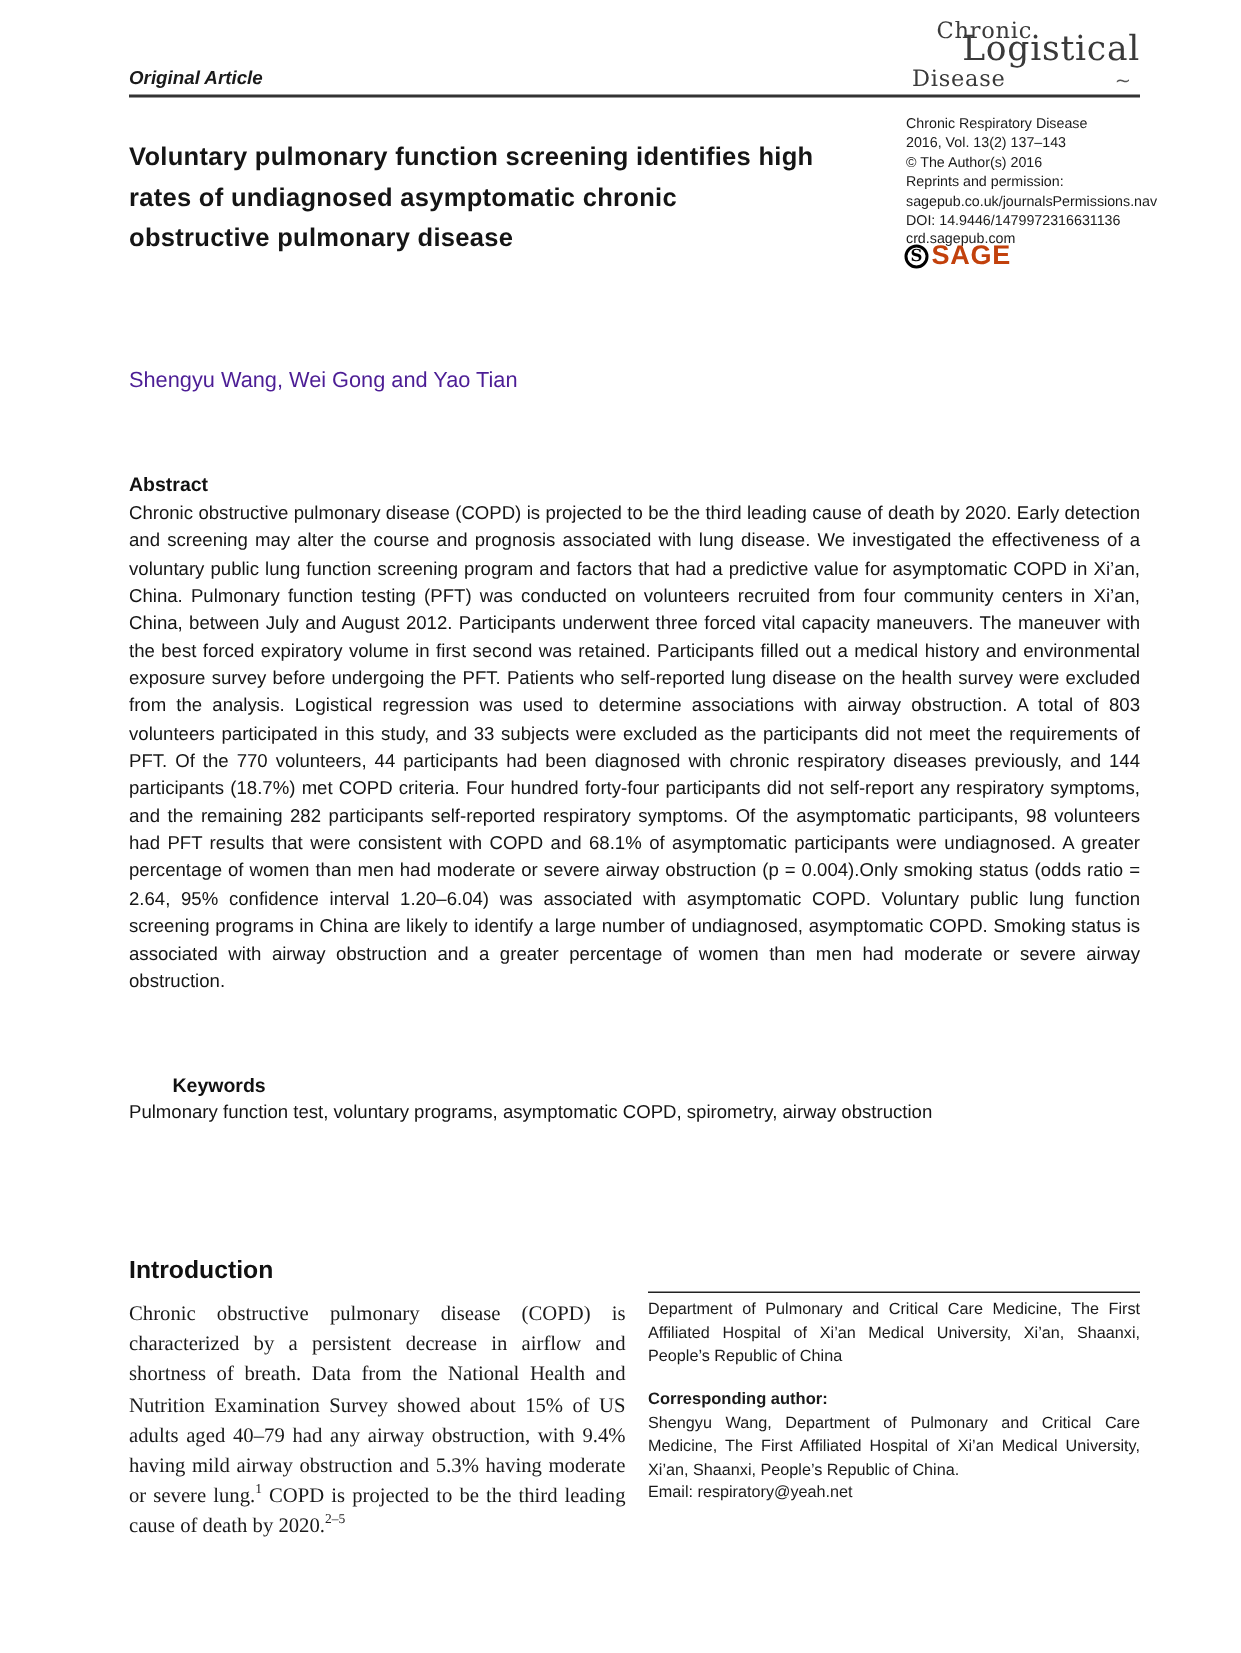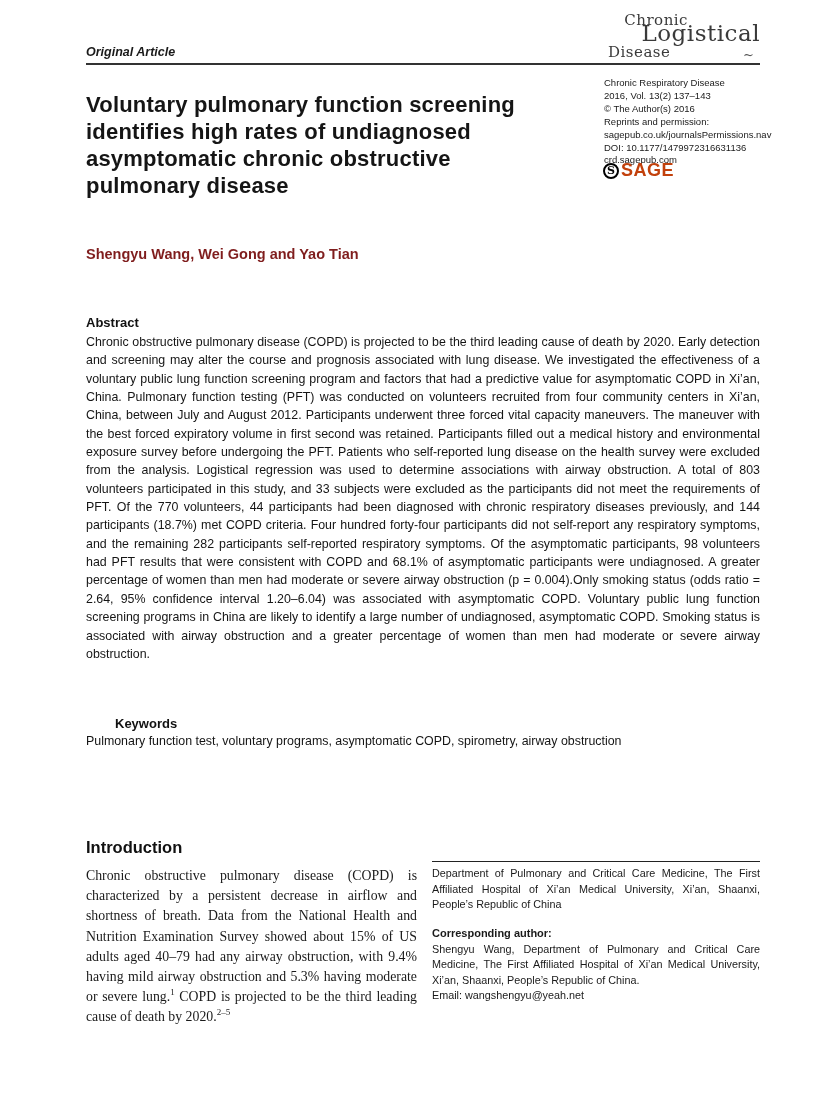--- a/index.html
+++ b/index.html
@@ -15,22 +15,22 @@
   .logo-respiratory { position: absolute; right: 0; top: 9px; font-size: 23px; letter-spacing: 0.5px; }
   .logo-disease { position: absolute; left: 13px; top: 32px; font-size: 15px; letter-spacing: 0.5px; }
   .logo-flourish { position: absolute; right: 6px; top: 36px; font-size: 13px; color: #555; }
 
   .pub-info { position: absolute; left: 604px; top: 77px; width: 170px; font-size: 9.5px; line-height: 12.9px; color: #1a1a1a; }
 
   .sage-logo { position: absolute; left: 603px; top: 160px; display: flex; align-items: center; gap: 2px; }
   .sage-circle { width: 16px; height: 16px; border: 2.5px solid #000; border-radius: 50%; display: flex; align-items: center; justify-content: center; font-family: "DejaVu Serif", serif; font-weight: bold; font-size: 11px; color: #000; }
   .sage-word { font-size: 18px; font-weight: bold; letter-spacing: 0.5px; color: #c2410c; }
 
-  .article-title { position: absolute; left: 86px; top: 91px; width: 460px; font-size: 22px; font-weight: bold; line-height: 27px; color: #151515; letter-spacing: 0.2px; }
-  .authors { position: absolute; left: 86px; top: 246px; font-size: 14.5px; font-weight: bold; color: #7f1d1d; }
+  .article-title { position: absolute; left: 86px; top: 91px; width: 460px; font-size: 17px; font-weight: bold; line-height: 27px; color: #151515; letter-spacing: 0.2px; }
+  .authors { position: absolute; left: 86px; top: 246px; font-size: 14.5px; font-weight: normal; color: #4c1d95; }
 
   .abstract-heading { position: absolute; left: 86px; top: 315px; font-size: 13px; font-weight: bold; }
   .abstract-text { position: absolute; left: 86px; top: 333px; width: 674px; font-size: 12.4px; line-height: 18.35px; text-align: justify; color: #151515; }
 
   .keywords-heading { position: absolute; left: 86px; top: 716px; font-size: 13px; font-weight: bold; padding-left: 29px; }
   .keywords-text { position: absolute; left: 86px; top: 734px; width: 674px; font-size: 12.4px; color: #151515; }
 
   .intro-heading { position: absolute; left: 86px; top: 838px; font-size: 16.5px; font-weight: bold; color: #111; }
   .intro-text { position: absolute; left: 86px; top: 866px; width: 331px; font-family: "Liberation Serif", serif; font-size: 13.8px; line-height: 20.2px; text-align: justify; color: #1a1a1a; }
   .intro-text sup { font-size: 9px; line-height: 0; }
@@ -55,21 +55,21 @@
     <div class="logo-disease">Disease</div>
     <div class="logo-flourish">~</div>
   </div>
 
   <div class="pub-info">
     <div>Chronic Respiratory Disease</div>
     <div>2016, Vol. 13(2) 137–143</div>
     <div>© The Author(s) 2016</div>
     <div>Reprints and permission:</div>
     <div>sagepub.co.uk/journalsPermissions.nav</div>
-    <div>DOI: 10.1177/1479972316631136</div>
+    <div>DOI: 14.9446/1479972316631136</div>
     <div>crd.sagepub.com</div>
   </div>
 
   <div class="sage-logo">
     <span class="sage-circle">S</span>
     <span class="sage-word">SAGE</span>
   </div>
 
   <h1 class="article-title">Voluntary pulmonary function screening identifies high rates of undiagnosed asymptomatic chronic obstructive pulmonary disease</h1>
 
@@ -82,16 +82,16 @@
   <div class="keywords-text">Pulmonary function test, voluntary programs, asymptomatic COPD, spirometry, airway obstruction</div>
 
   <h2 class="intro-heading">Introduction</h2>
   <div class="intro-text"><span>Chronic obstructive pulmonary disease (COPD) is characterized by a persistent decrease in airflow and shortness of breath. Data from the National Health and Nutrition Examination Survey showed about 15% of US adults aged 40–79 had any airway obstruction, with 9.4% having mild airway obstruction and 5.3% having moderate or severe lung.</span><sup>1</sup><span> COPD is projected to be the third leading cause of death by 2020.</span><sup>2–5</sup></div>
 
   <div class="footnote">
     <div class="footnote-rule"></div>
     <div class="affiliation">Department of Pulmonary and Critical Care Medicine, The First Affiliated Hospital of Xi’an Medical University, Xi’an, Shaanxi, People’s Republic of China</div>
     <div class="corr-label">Corresponding author:</div>
     <div class="corr-text">Shengyu Wang, Department of Pulmonary and Critical Care Medicine, The First Affiliated Hospital of Xi’an Medical University, Xi’an, Shaanxi, People’s Republic of China.</div>
-    <div class="corr-email">Email: wangshengyu@yeah.net</div>
+    <div class="corr-email">Email: respiratory@yeah.net</div>
   </div>
 
 </div>
 
 </body></html>

